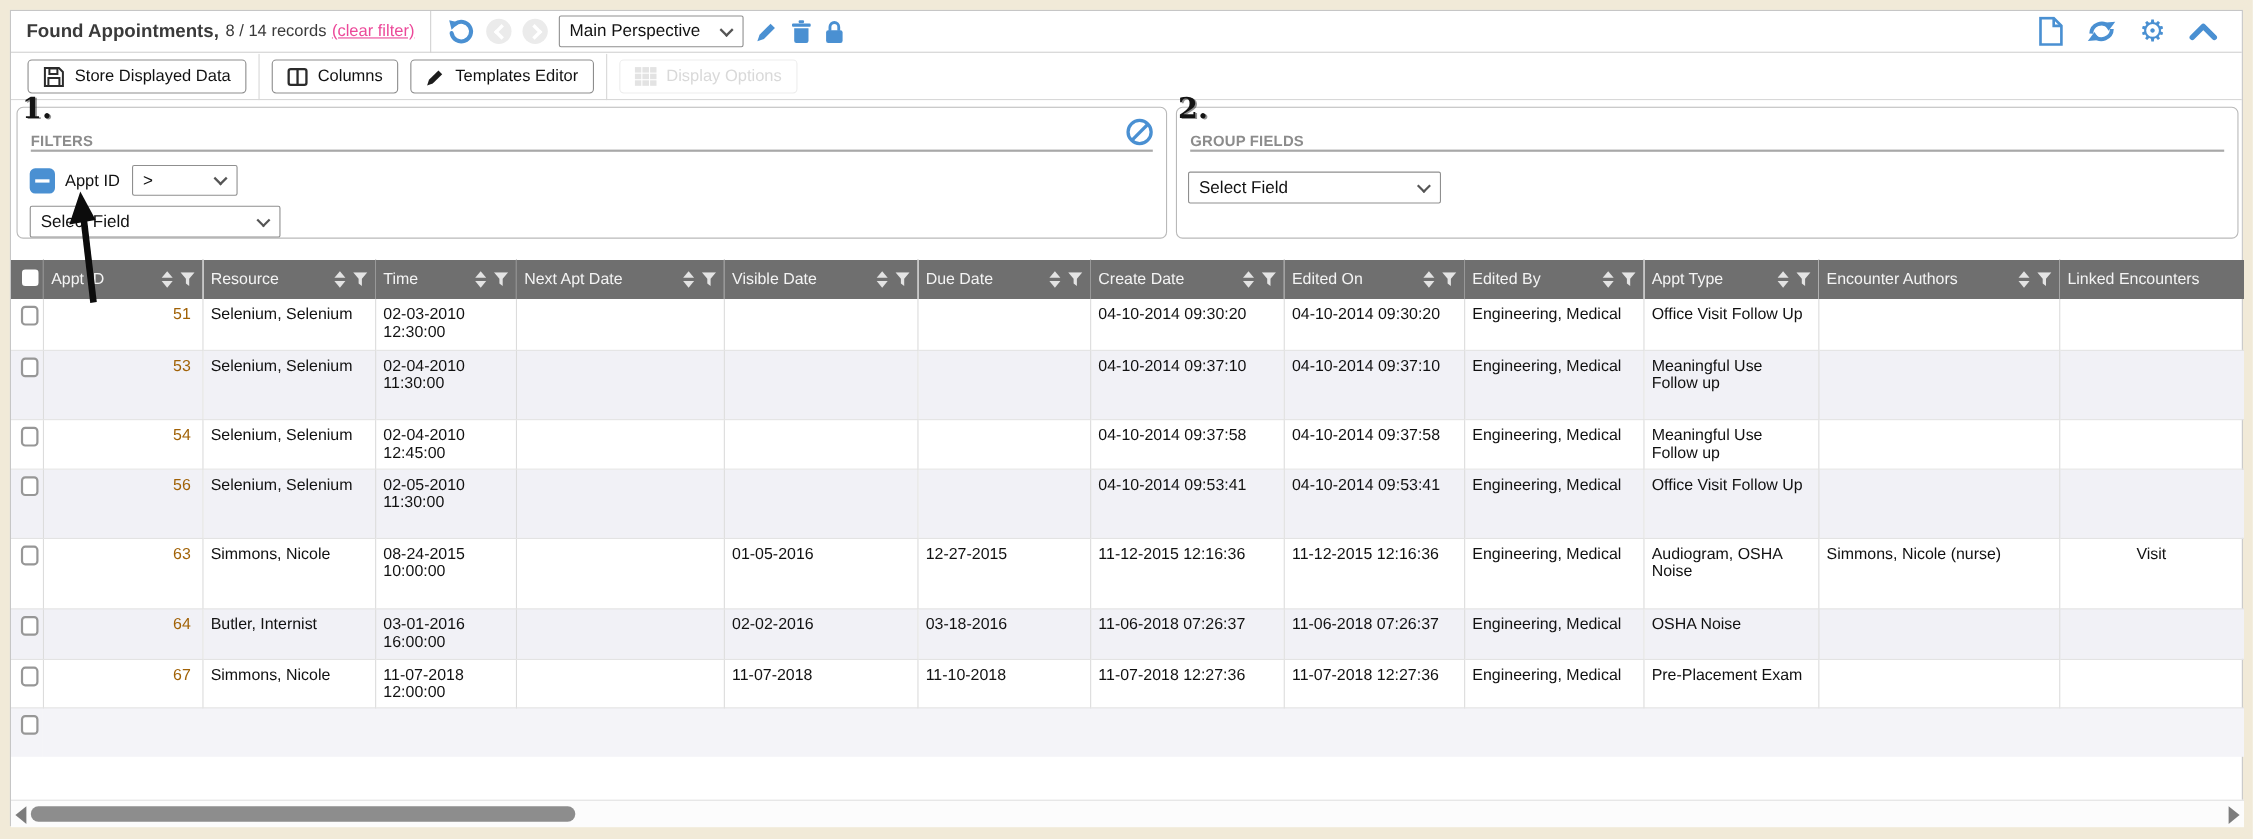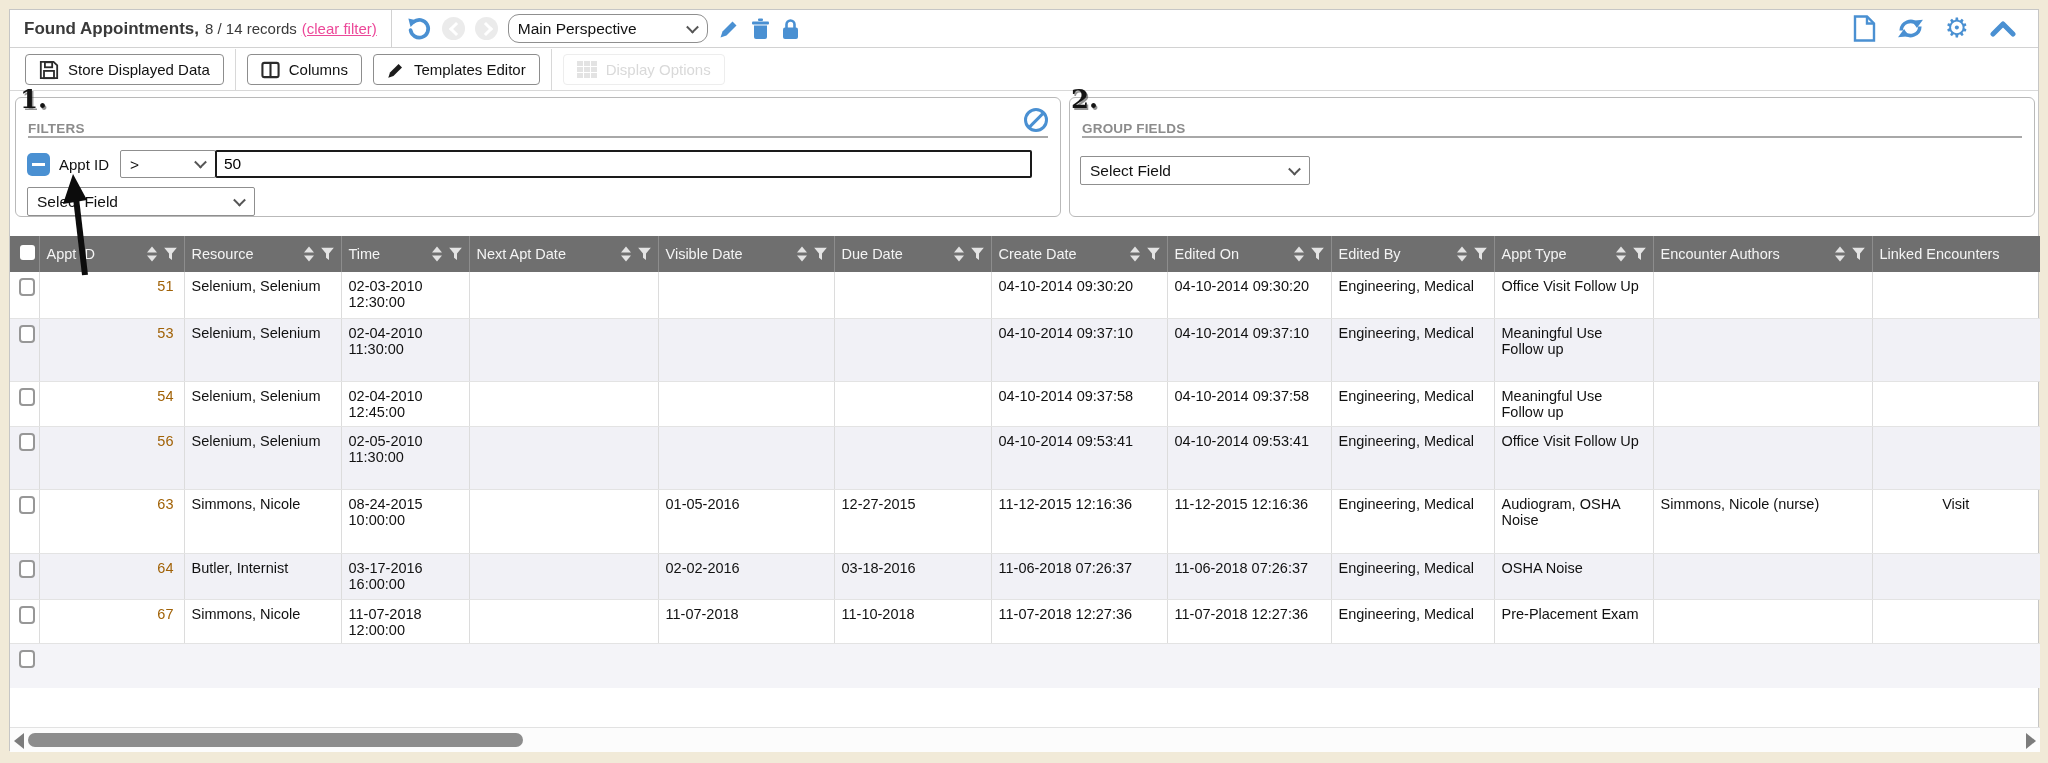--- a/index.html
+++ b/index.html
@@ -23,21 +23,21 @@
   .hist.back::after { left:9px; transform:rotate(45deg); }
   .hist.fwd::after  { left:6px; transform:rotate(225deg); }
   .sel-wrap { position:relative; display:inline-block; }
   .sel-wrap::after { content:''; position:absolute; right:11px; top:50%; width:7px; height:7px;
                      border-right:2px solid #555; border-bottom:2px solid #555;
                      transform:translateY(-70%) rotate(45deg); pointer-events:none; }
   select { appearance:none; -webkit-appearance:none; background:#fff; border:1px solid #8f8f8f;
            border-radius:2px; font-family:"Liberation Sans",sans-serif; font-size:15.5px;
            padding:0 30px 0 9px; height:29px; color:#111; }
   .persp-wrap { margin-left:10px; }
-  .persp-wrap select { width:200px;border-radius:11px; }
+  .persp-wrap select { width:168px; }
   .edit-icons { display:flex; align-items:center; gap:11px; margin-left:11px; }
   .right-icons { margin-left:auto; display:flex; align-items:center; gap:21px; margin-right:8px; }
   .gear-glyph { font-size:27px; color:#4a90d2; line-height:1; }
 
   
   .toolbar { position:absolute; left:0; top:39px; width:100%; height:42px;
              border-bottom:1px solid #d8d8d8; display:flex; align-items:center; padding:0 4px; }
   .tbtn { display:inline-flex; align-items:center; gap:9px; background:#fff; border:1px solid #8d8d8d;
           border-radius:4px; height:31px; padding:0 13px; font-size:15px; font-family:"Liberation Sans",sans-serif;
           color:#111; cursor:pointer; margin-left:11px; }
@@ -241,21 +241,20 @@
     </div>
     <div class="filter-row">
       <button class="minus-btn"><span></span></button>
       <span class="filter-field-label">Appt ID</span>
       <span class="sel-wrap op-wrap">
         <select>
           <option>&gt;</option>
         </select>
       </span>
     </div>
-    <input class="filter-value" type="text" value="50" style="">
     <span class="sel-wrap add-field">
       <select>
         <option>Select Field</option>
       </select>
     </span>
   </section>
 
   <section class="panel group-panel">
     <div class="panel-head">
       <span class="panel-title">GROUP FIELDS</span>
@@ -439,21 +438,21 @@
           <td class="c-edited_by">Engineering, Medical</td>
           <td class="c-appt_type">Audiogram, OSHA
 Noise</td>
           <td class="c-encounter_authors">Simmons, Nicole (nurse)</td>
           <td class="c-linked_encounters">Visit</td>
         </tr>
         <tr>
           <td class="c-sel"><span class="cb"></span></td>
           <td class="c-appt_id"><a class="id-link">64</a></td>
           <td class="c-resource">Butler, Internist</td>
-          <td class="c-time">03-17-2016
+          <td class="c-time">03-01-2016
 16:00:00</td>
           <td class="c-next_apt_date"></td>
           <td class="c-visible_date">02-02-2016</td>
           <td class="c-due_date">03-18-2016</td>
           <td class="c-create_date">11-06-2018 07:26:37</td>
           <td class="c-edited_on">11-06-2018 07:26:37</td>
           <td class="c-edited_by">Engineering, Medical</td>
           <td class="c-appt_type">OSHA Noise</td>
           <td class="c-encounter_authors"></td>
           <td class="c-linked_encounters"></td>

